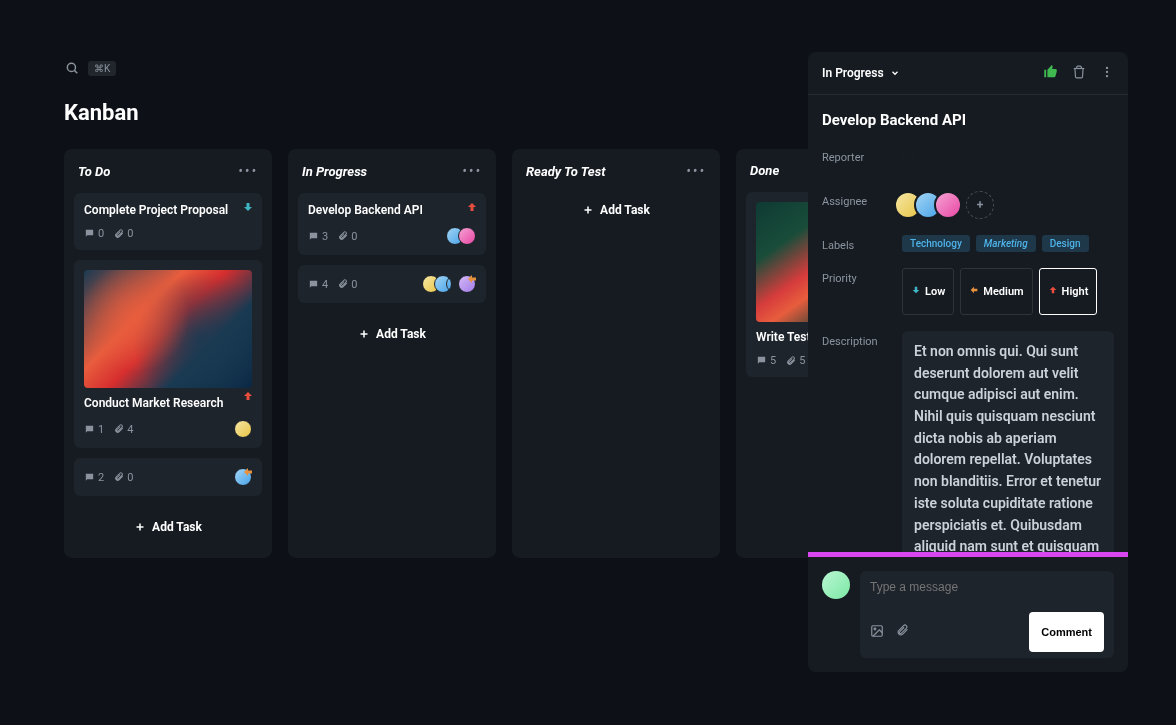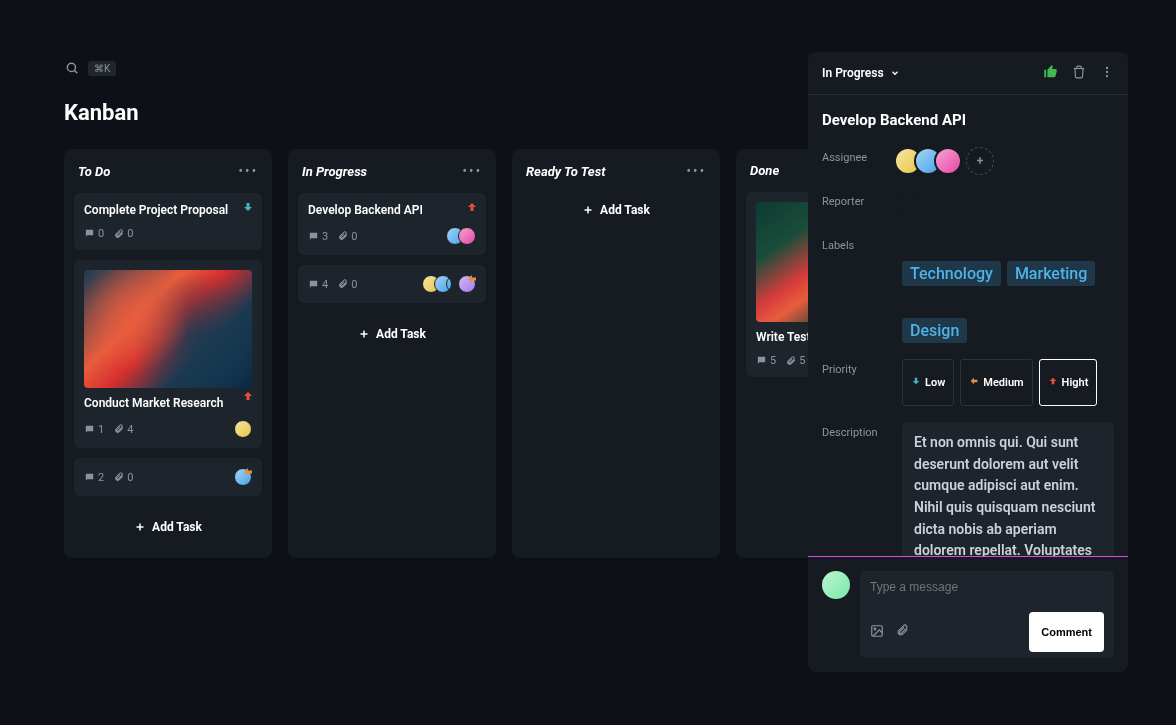--- a/index.html
+++ b/index.html
@@ -91,32 +91,32 @@
   .status-drop { display:flex; align-items:center; gap:6px; font-size:12px; font-weight:600; cursor:pointer;}
   .panel-actions { display:flex; gap:14px; align-items:center;}
   .panel-body { padding:16px 14px; overflow-y:auto; flex:1;}
   .panel-title { font-size:15px; font-weight:700; margin-bottom:18px;}
   .field-row { display:flex; align-items:flex-start; margin-bottom:16px; gap:10px;}
   .field-label { width:70px; color:#8b949e; font-size:11px; flex-shrink:0; padding-top:4px;}
   .field-val { flex:1; font-size:12px; font-weight:600;}
   .big-avatars .avatar { width:28px; height:28px; margin-left:-8px; border:2px solid #161b22;}
   .add-assignee { width:28px;height:28px;border-radius:50%;border:1px dashed #444c56;display:flex;align-items:center;justify-content:center;margin-left:4px;cursor:pointer;color:#8b949e;}
   .labels-row { display:flex; gap:6px; flex-wrap:wrap;}
-  .label-chip { padding:3px 8px; border-radius:3px; font-size:16px; font-weight:500;margin-top:26px;}
+  .label-chip { padding:3px 8px; border-radius:3px; font-size:10px; font-weight:500;}
   .label-tech { background:rgba(56,139,193,0.25); color:#4fb3e8;}
-  .label-mkt  { background:rgba(56,139,193,0.25); color:#4fb3e8;}
+  .label-mkt  { background:rgba(56,139,193,0.25); color:#4fb3e8;font-style:italic;}
   .label-des  { background:rgba(56,139,193,0.25); color:#4fb3e8;text-align:center;}
   .priority-chips { display:flex; gap:6px;}
   .prio-chip { display:flex; align-items:center; gap:4px; padding:16px 8px; border-radius:3px; font-size:11px; border:1px solid #2d333b; cursor:pointer;}
   .prio-chip.selected { border:1.5px solid #fff;}
   .desc-box { background:#1e242c; border-radius:6px; padding:10px 12px; font-size:14px; line-height:1.55; color:#c9d1d9;}
   .attach-box { width:50px;height:46px;background:#1e242c;border-radius:6px;display:flex;align-items:center;justify-content:center;cursor:pointer;}
 
   .comment-area {
-    border-top:1px solid #d946ef;
+    border-top:5px solid #d946ef;
     padding:14px;
     display:flex; gap:10px;
   }
   .comment-avatar { width:28px;height:28px;border-radius:50%;flex-shrink:0;}
   .comment-box { flex:1; background:#1e242c; border-radius:6px; padding:8px 10px 6px;}
   .comment-input { background:transparent; border:none; color:#8b949e; font-size:12px; width:100%; outline:none; margin-bottom:18px;}
   .comment-footer { display:flex; justify-content:space-between; align-items:center;}
   .comment-icons { display:flex; gap:12px; color:#8b949e;}
   .comment-btn { background:#fff; color:#000; border:none; border-radius:4px; padding:14px 12px; font-size:11px; font-weight:600; cursor:pointer;}
 
@@ -392,37 +392,37 @@
             <circle cx="12" cy="19" r="2"></circle>
           </svg>
       </span>
     </div>
   </div>
 
   <div class="panel-body">
     <div class="panel-title">Develop Backend API</div>
 
     <div class="field-row">
+      <div class="field-label">Reporter</div>
+      <div class="field-val">
+        <div class="avatars big-avatars">
+            <div class="avatar av-1"></div>
+          </div>
+      </div>
+    </div>
+
+    <div class="field-row">
       <div class="field-label">Assignee</div>
       <div class="field-val" style="display:flex;align-items:center;">
         <div class="avatars big-avatars">
           <div class="avatar av-2"></div>
           <div class="avatar av-3"></div>
           <div class="avatar av-4"></div>
         </div>
         <div class="add-assignee">+</div>
-      </div>
-    </div>
-
-    <div class="field-row">
-      <div class="field-label">Reporter</div>
-      <div class="field-val">
-        <div class="avatars big-avatars">
-            <div class="avatar av-1"></div>
-          </div>
       </div>
     </div>
 
     <div class="field-row">
       <div class="field-label">Labels</div>
       <div class="field-val labels-row">
         <span class="label-chip label-tech">Technology</span>
         <span class="label-chip label-mkt">Marketing</span>
         <span class="label-chip label-des">Design</span>
       </div>

